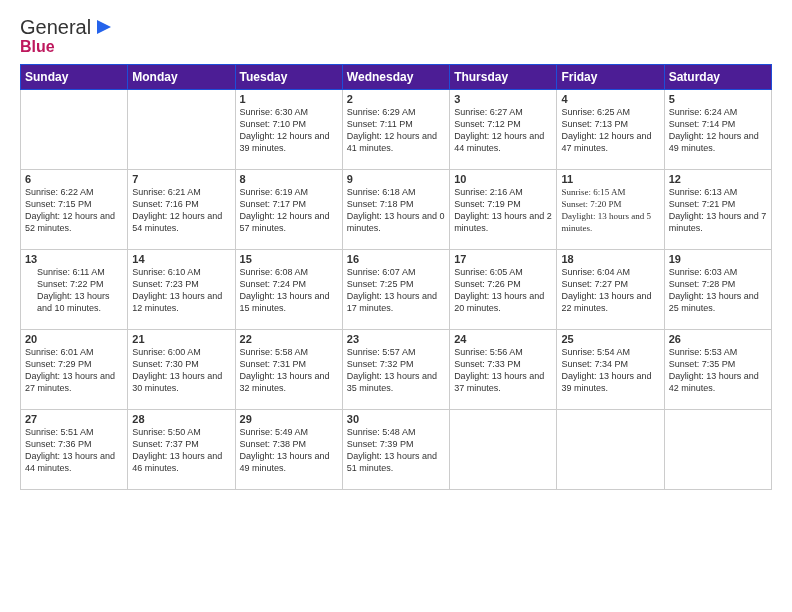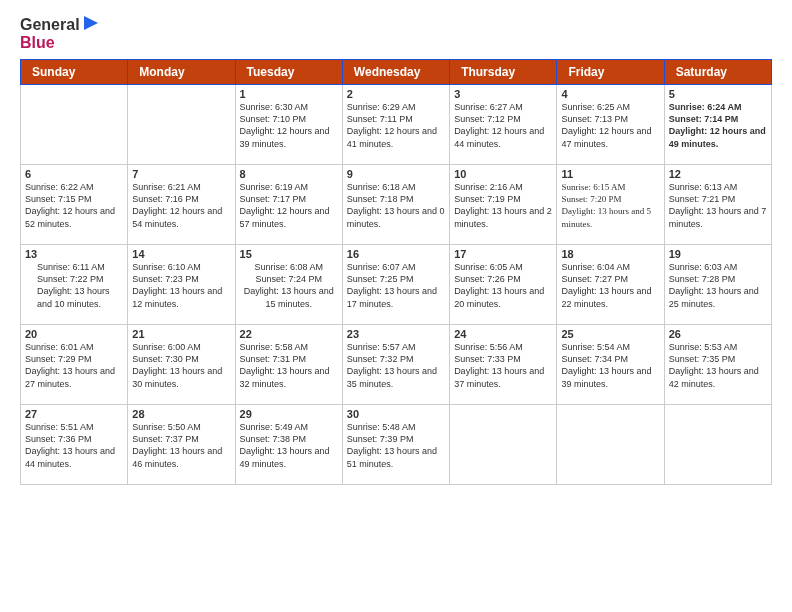--- a/index.html
+++ b/index.html
@@ -38,25 +38,25 @@
     .calendar-subtitle {
       font-size: 13px;
       color: #555;
     }
     .calendar {
       width: 100%;
       border-collapse: collapse;
       table-layout: fixed;
     }
     .calendar thead th {
-      background: #c2410c;
+      background: #4c1d95;
       color: #fff;
       font-size: 12px;
       font-weight: bold;
-      padding: 5px 11px;
+      padding: 5px 4px;
       text-align: left;
       border: 1px solid #1d4ed8;
     }
     .calendar tbody td {
       border: 1px solid #ccc;
       vertical-align: top;
       padding: 3px 4px;
       height: 80px;
       font-size: 9.5px;
       color: #333;
@@ -81,21 +81,21 @@
       height: 72px;
     }
   </style>
 </head>
 <body>
 
 <div class="page">
   <div class="header-row">
     <div class="logo">
   <div style="display:flex;flex-direction:column;line-height:1.1">
-    <span style="font-size:16px;font-weight:bold;color:#333;">General
+    <span style="font-size:20px;font-weight:normal;color:#333;">General
       <svg style="display:inline;" width="14" height="14" viewBox="0 0 14 14">
         <polygon points="0,0 14,7 0,14" fill="#2563eb"></polygon>
       </svg>
     </span>
     <span style="font-size:16px;font-weight:bold;color:#be185d;">Blue</span>
   </div>
 </div>
     <div class="title-block">
       <div class="calendar-title"></div>
       <div class="calendar-subtitle"></div>
@@ -137,21 +137,21 @@
 Daylight: 12 hours and 44 minutes.</div>
           </td>
           <td>
             <span class="day-number">4</span>
             <div class="day-info" style="white-space: pre-line;">Sunrise: 6:25 AM
 Sunset: 7:13 PM
 Daylight: 12 hours and 47 minutes.</div>
           </td>
           <td>
             <span class="day-number">5</span>
-            <div class="day-info" style="white-space: pre-line; font-weight: bold;">Sunrise: 6:24 AM
+            <div class="day-info" style="white-space: pre-line;">Sunrise: 6:24 AM
 Sunset: 7:14 PM
 Daylight: 12 hours and 49 minutes.</div>
           </td>
         </tr>
         <tr>
           <td>
             <span class="day-number">6</span>
             <div class="day-info" style="white-space: pre-line;">Sunrise: 6:22 AM
 Sunset: 7:15 PM
 Daylight: 12 hours and 52 minutes.</div>
@@ -201,21 +201,21 @@
 Daylight: 13 hours and 10 minutes.</div>
           </td>
           <td>
             <span class="day-number">14</span>
             <div class="day-info" style="white-space: pre-line;">Sunrise: 6:10 AM
 Sunset: 7:23 PM
 Daylight: 13 hours and 12 minutes.</div>
           </td>
           <td>
             <span class="day-number">15</span>
-            <div class="day-info" style="white-space: pre-line; text-align: center;">Sunrise: 6:08 AM
+            <div class="day-info" style="white-space: pre-line;">Sunrise: 6:08 AM
 Sunset: 7:24 PM
 Daylight: 13 hours and 15 minutes.</div>
           </td>
           <td>
             <span class="day-number">16</span>
             <div class="day-info" style="white-space: pre-line;">Sunrise: 6:07 AM
 Sunset: 7:25 PM
 Daylight: 13 hours and 17 minutes.</div>
           </td>
           <td>

